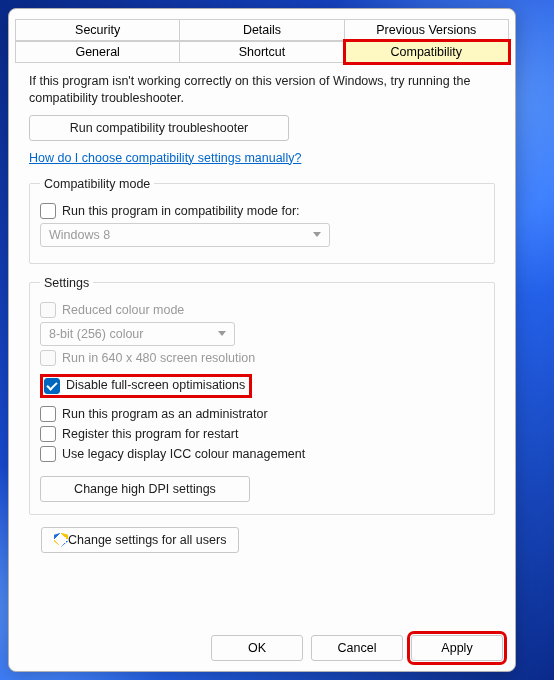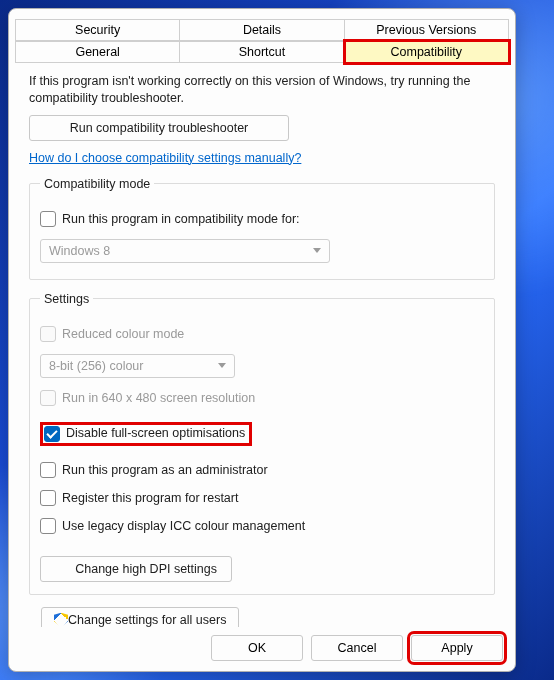--- a/index.html
+++ b/index.html
@@ -68,21 +68,21 @@
   .link { color: #0066cc; text-decoration: underline; display: inline-block; margin-top: 10px; cursor: default; }
 
   fieldset {
     border: 1px solid #dcdcdc;
     border-radius: 2px;
     margin: 12px 0 0 0;
     padding: 8px 10px 12px 10px;
   }
   legend { font-size: 12.5px; padding: 0 4px; }
 
-  .row { display: flex; align-items: center; gap: 6px; margin: 12px 0; }
+  .row { display: flex; align-items: center; gap: 6px; margin: 4px 0; }
   .cb {
     width: 16px; height: 16px;
     border: 1px solid #888; border-radius: 3px;
     background: #fff;
     display: inline-flex; align-items: center; justify-content: center;
     flex-shrink: 0;
   }
   .cb.checked { background: #0067c0; border-color: #0067c0; }
   .cb.checked::after { content: ""; width: 4px; height: 8px; border: solid #fff; border-width: 0 2px 2px 0; transform: rotate(45deg); margin-top: -2px; }
   .cb.disabled, .lbl.disabled, .select.disabled { color: #9a9a9a; border-color: #cfcfcf; }
@@ -94,21 +94,21 @@
     padding: 4px 8px; width: 290px;
     font-size: 12.5px; color: #9a9a9a;
     margin: 4px 0;
   }
   .chev { width: 0; height: 0; border-left: 4px solid transparent; border-right: 4px solid transparent; border-top: 5px solid #9a9a9a; }
 
   .settings .select { width: 195px; }
 
   .hl-box { border: 3px solid #e00000; padding: 1px 4px 1px 1px; display: inline-flex; align-items: flex-start; gap: 6px; margin: 4px 0; }
 
-  .hdpi { width: 192px; text-align: right; margin-top: 10px; }
+  .hdpi { width: 210px; text-align: center; margin-top: 10px; }
 
   .allusers {
     display: inline-flex; align-items: center; gap: 0;
     border: 1px solid #c8c8c8; border-radius: 3px;
     padding: 5px 12px; margin: 12px 0 0 12px;
   }
   .shield {
     width: 14px; height: 14px; display: inline-block;
     background:
       linear-gradient(135deg, #1e6fd8 50%, transparent 50%) top left/50% 50% no-repeat,

